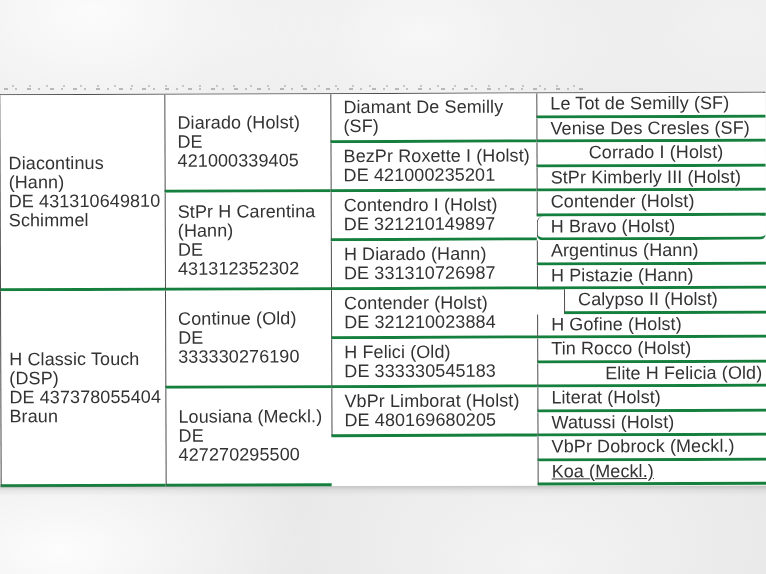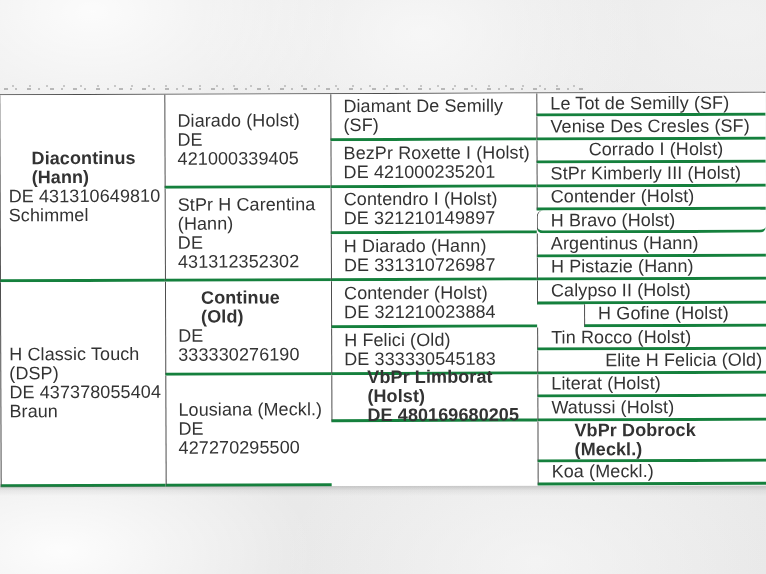--- a/index.html
+++ b/index.html
@@ -55,21 +55,21 @@
     box-sizing: border-box;
     color: #333333;
     font-size: 18px;
     line-height: 19px;
     letter-spacing: 0.1px;
     background: #ffffff;
   }
   .cell.col1 { padding-left: 8px; }
   .cell.col4 { padding-left: 13px; }
   .nm, .idl, .coat { white-space: normal; }
-  .b { font-weight: bold; margin-left: 23px; }
+  .b { font-weight: normal; }
   .table-bottom-shadow {
     position: absolute; left: 0; top: 486px;
     width: 766px; height: 10px;
     background: linear-gradient(180deg, rgba(110,110,110,0.30) 0%, rgba(140,140,140,0.12) 45%, rgba(160,160,160,0) 100%);
     pointer-events: none;
   }
 </style>
 </head>
 <body>
 
@@ -151,40 +151,40 @@
   </div>
   <div class="cell col4" style="grid-area:6/4/7/5;border-radius:6px;">
     <div class="nm">H Bravo (Holst)</div>
   </div>
   <div class="cell col4" style="grid-area:7/4/8/5;">
     <div class="nm">Argentinus (Hann)</div>
   </div>
   <div class="cell col4" style="grid-area:8/4/9/5;">
     <div class="nm">H Pistazie (Hann)</div>
   </div>
-  <div class="cell col4" style="grid-area:9/4/10/5;">
+  <div class="cell col4" style="grid-area:9/4/10/5;margin-left:27px;">
     <div class="nm">Calypso II (Holst)</div>
   </div>
-  <div class="cell col4" style="grid-area:10/4/11/5;margin-left:47px;">
+  <div class="cell col4" style="grid-area:10/4/11/5;">
     <div class="nm">H Gofine (Holst)</div>
   </div>
   <div class="cell col4" style="grid-area:11/4/12/5;">
     <div class="nm">Tin Rocco (Holst)</div>
   </div>
   <div class="cell col4" style="grid-area:12/4/13/5;text-align:right;">
     <div class="nm">Elite H Felicia (Old)</div>
   </div>
   <div class="cell col4" style="grid-area:13/4/14/5;">
     <div class="nm">Literat (Holst)</div>
   </div>
   <div class="cell col4" style="grid-area:14/4/15/5;">
     <div class="nm">Watussi (Holst)</div>
   </div>
   <div class="cell col4" style="grid-area:15/4/16/5;">
     <div class="nm b">VbPr Dobrock (Meckl.)</div>
   </div>
-  <div class="cell col4" style="grid-area:16/4/17/5;">
+  <div class="cell col4" style="grid-area:16/4/17/5;text-decoration:underline;">
     <div class="nm">Koa (Meckl.)</div>
   </div>
 
 </div>
 
 <div class="table-bottom-shadow"></div>
 
 </body></html>

